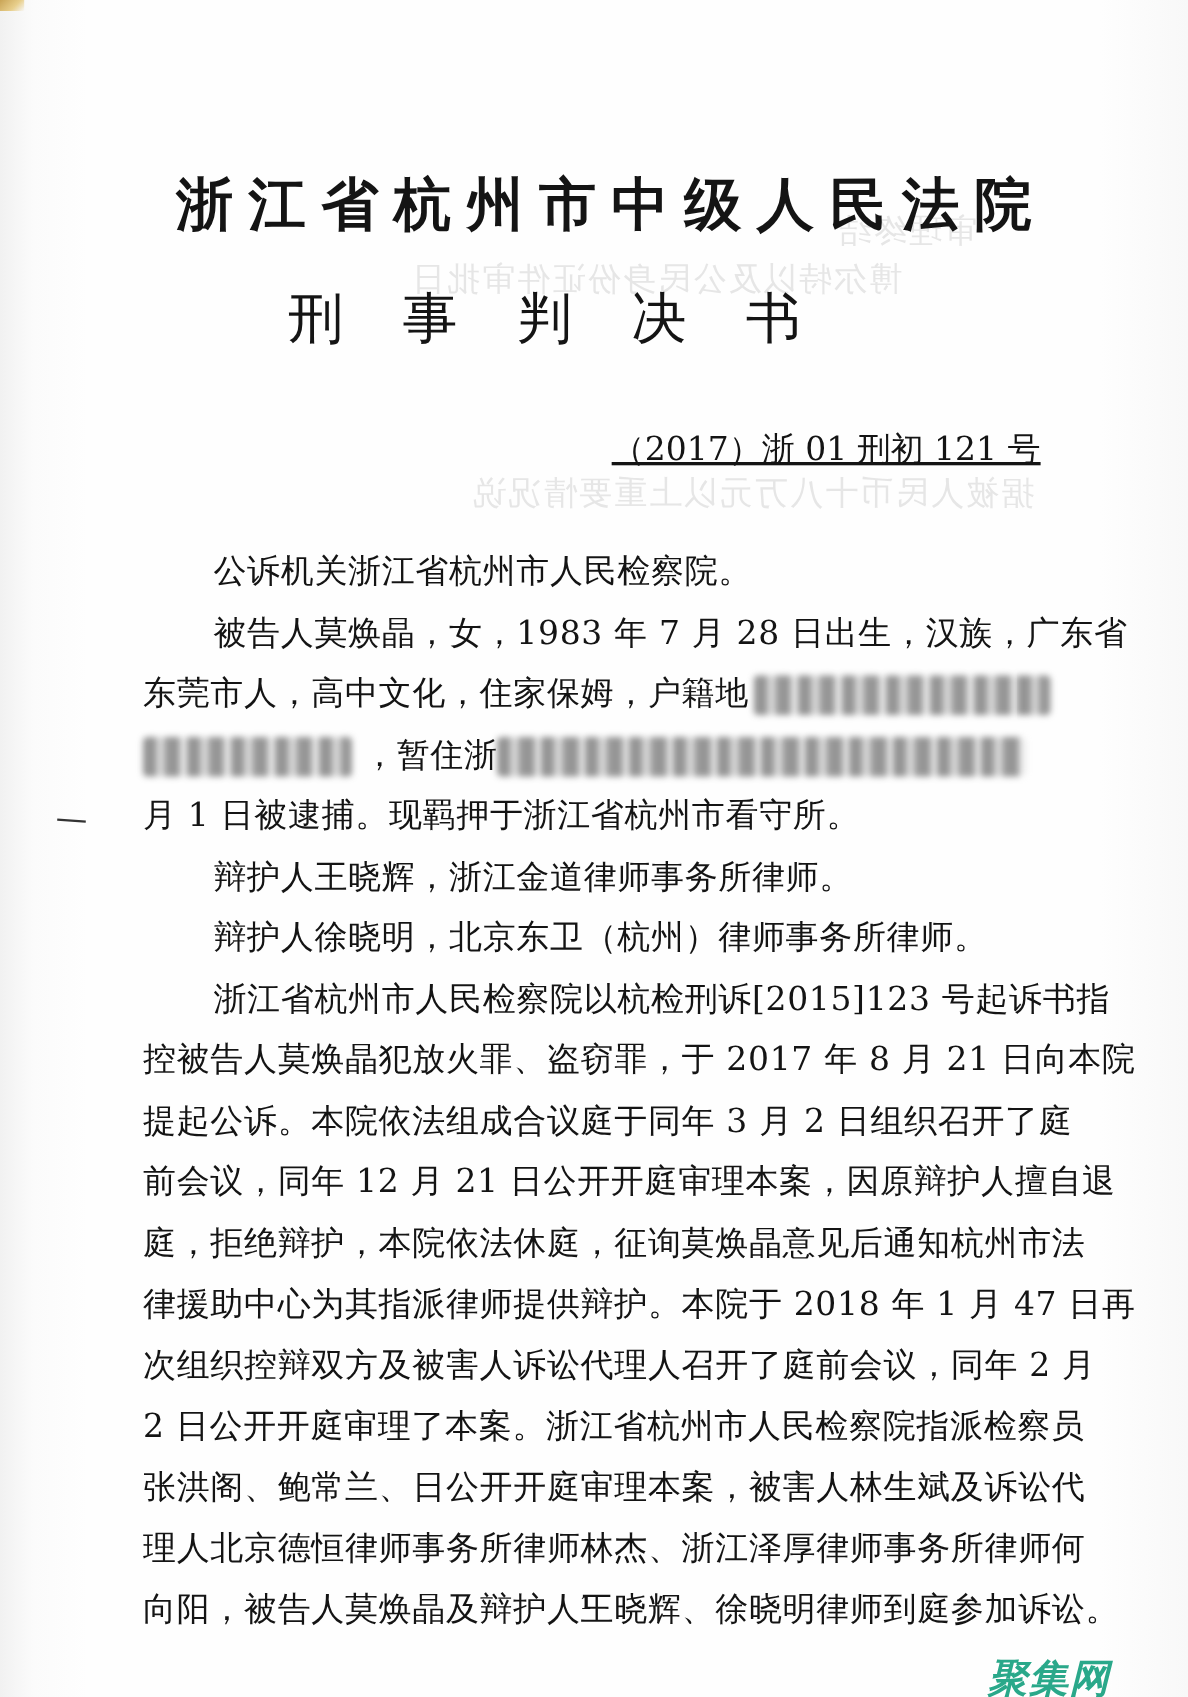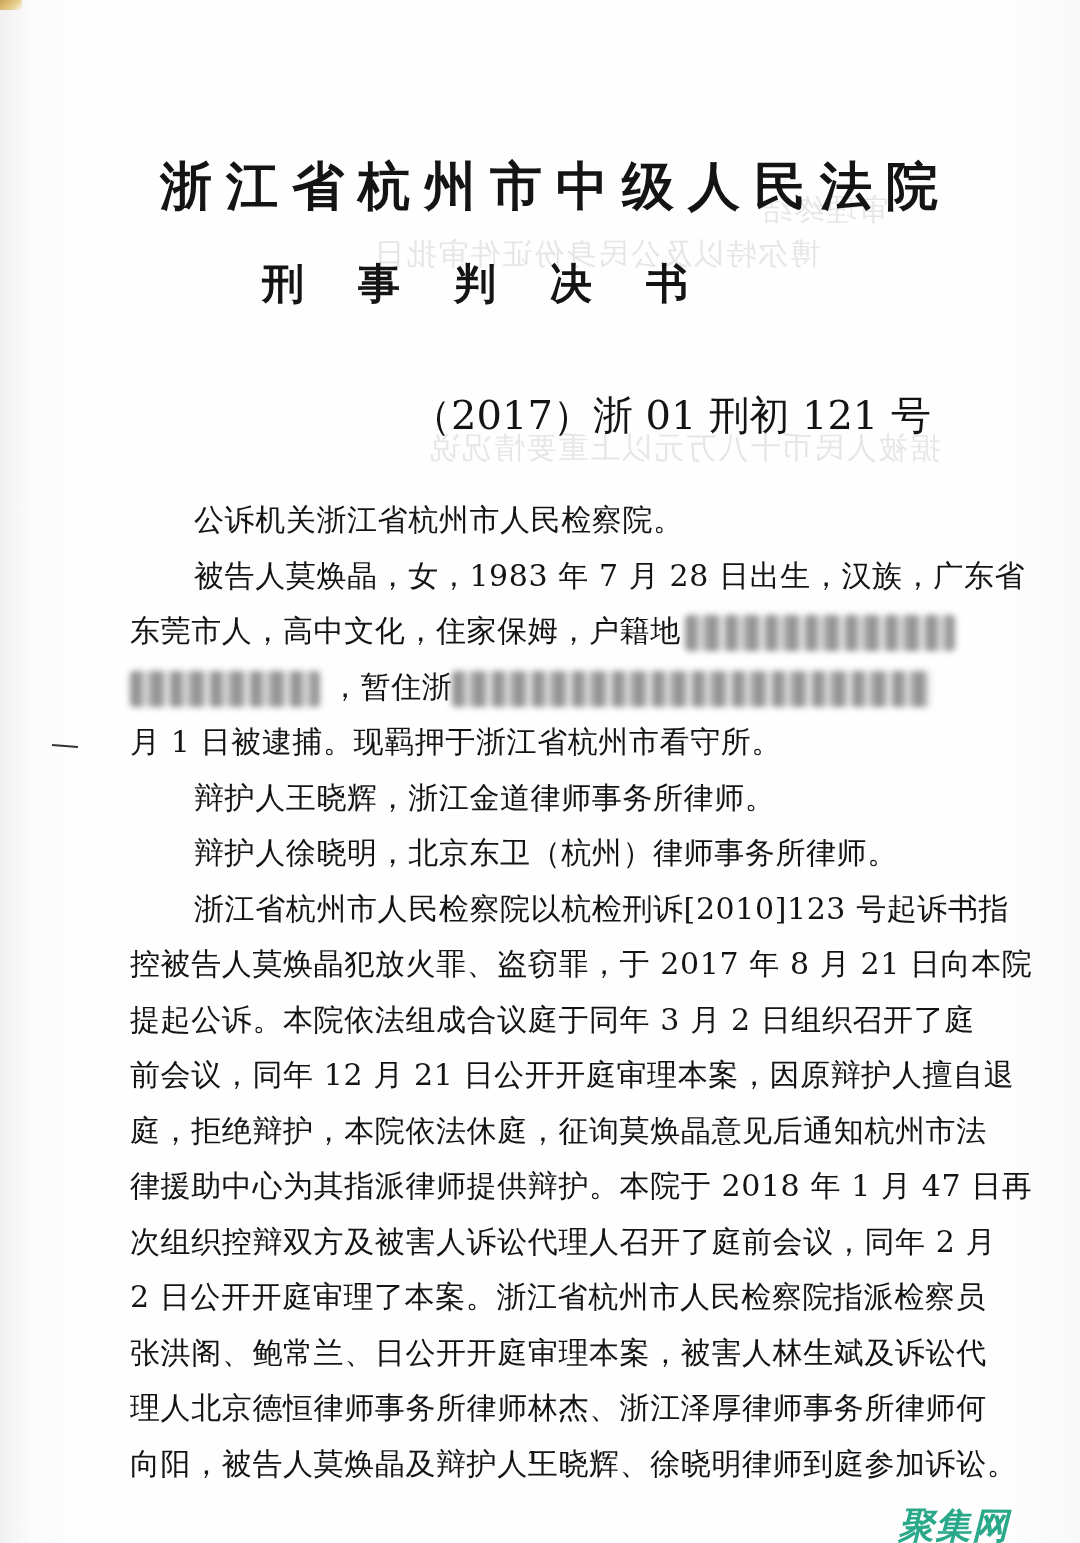--- a/index.html
+++ b/index.html
@@ -45,32 +45,33 @@
       font-size: 52px;
       font-weight: bold;
       letter-spacing: 14px;
       white-space: nowrap;
       font-family: "DejaVu Sans", "Liberation Sans", sans-serif;
     }
     .doc-title {
       position: absolute;
       left: 262px;
       top: 256px;
-      font-size: 42px;
-      font-weight: bold;
+      font-size: 50px;
+      font-weight: normal;
       letter-spacing: 54px;
       white-space: nowrap;
       font-family: "DejaVu Sans", "Liberation Sans", sans-serif;
     }
     .case-number {
       position: absolute;
-      right: 149px;
+      right: 134px;
       top: 388px;
-      font-size: 40px;
+      font-size: 30px;
       white-space: nowrap;
+      text-decoration: underline;
     }
     .body-text {
       position: absolute;
       left: 130px;
       top: 492px;
       width: 815px;
     }
     .line {
       height: 55.5px;
       line-height: 55.5px;
@@ -131,21 +132,21 @@
   <div class="case-number">（2017）浙 01 刑初 121 号</div>
 
   <div class="body-text">
     <div class="line indent"><span>公诉机关浙江省杭州市人民检察院。</span></div>
     <div class="line indent"><span>被告人莫焕晶，女，1983 年 7 月 28 日出生，汉族，广东省</span></div>
     <div class="line"><span>东莞市人，高中文化，住家保姆，户籍地</span><span class="redact" style="width:270px;margin-left:4px;"></span></div>
     <div class="line"><span class="redact" style="width:190px;margin-right:10px;"></span><span>，暂住浙</span><span class="redact" style="width:480px;"></span></div>
     <div class="line"><span>月 1 日被逮捕。现羁押于浙江省杭州市看守所。</span></div>
     <div class="line indent"><span>辩护人王晓辉，浙江金道律师事务所律师。</span></div>
     <div class="line indent"><span>辩护人徐晓明，北京东卫（杭州）律师事务所律师。</span></div>
-    <div class="line indent"><span>浙江省杭州市人民检察院以杭检刑诉[2010]123 号起诉书指</span></div>
+    <div class="line indent"><span>浙江省杭州市人民检察院以杭检刑诉[2015]123 号起诉书指</span></div>
     <div class="line"><span>控被告人莫焕晶犯放火罪、盗窃罪，于 2017 年 8 月 21 日向本院</span></div>
     <div class="line"><span>提起公诉。本院依法组成合议庭于同年 3 月 2 日组织召开了庭</span></div>
     <div class="line"><span>前会议，同年 12 月 21 日公开开庭审理本案，因原辩护人擅自退</span></div>
     <div class="line"><span>庭，拒绝辩护，本院依法休庭，征询莫焕晶意见后通知杭州市法</span></div>
     <div class="line"><span>律援助中心为其指派律师提供辩护。本院于 2018 年 1 月 47 日再</span></div>
     <div class="line"><span>次组织控辩双方及被害人诉讼代理人召开了庭前会议，同年 2 月</span></div>
     <div class="line"><span>2 日公开开庭审理了本案。浙江省杭州市人民检察院指派检察员</span></div>
     <div class="line"><span>张洪阁、鲍常兰、日公开开庭审理本案，被害人林生斌及诉讼代</span></div>
     <div class="line"><span>理人北京德恒律师事务所律师林杰、浙江泽厚律师事务所律师何</span></div>
     <div class="line"><span>向阳，被告人莫焕晶及辩护人王晓辉、徐晓明律师到庭参加诉讼。</span></div>

